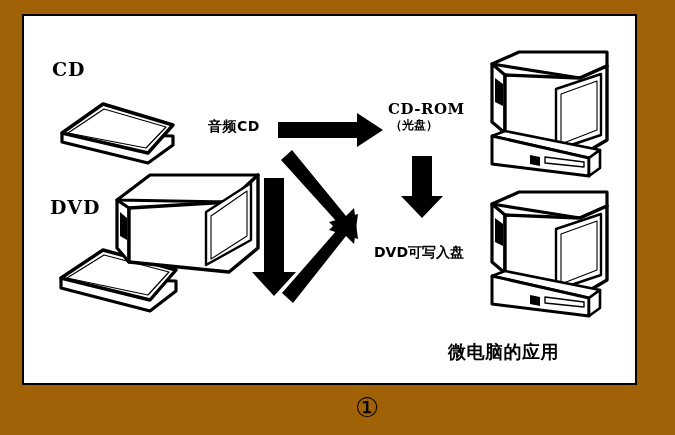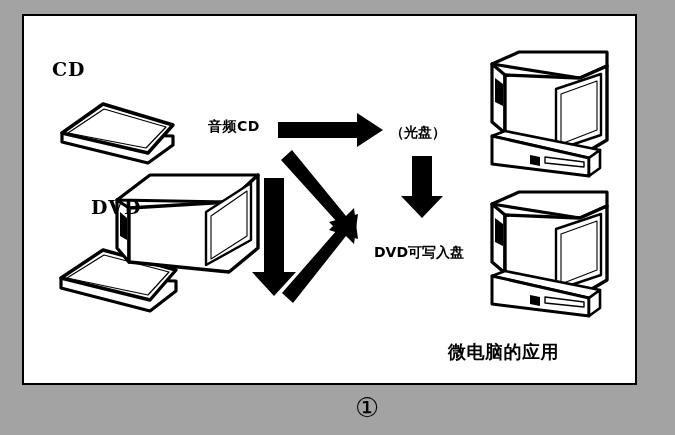--- a/index.html
+++ b/index.html
@@ -10,21 +10,21 @@
     width: 675px;
     height: 435px;
     overflow: hidden;
     font-family: "DejaVu Sans", "Liberation Sans", sans-serif;
   }
 
   #root {
     position: relative;
     width: 675px;
     height: 435px;
-    background: #a3a3a3;
+    background: #a16207;
   }
 
   
   #frame {
     position: absolute;
     left: 22px;
     top: 14px;
     width: 615px;
     height: 371px;
     border: 2px solid #000000;
@@ -48,42 +48,41 @@
     font-family: "DejaVu Serif", "Liberation Serif", serif;
     letter-spacing: 1px;
   }
 
   .lbl-dvd {
     left: 50px;
     top: 196px;
     font-size: 19px;
     font-family: "DejaVu Serif", "Liberation Serif", serif;
     letter-spacing: 1px;
-    margin-left: 41px;
   }
 
   .lbl-audiocd {
     left: 208px;
     top: 118px;
     font-size: 14px;
     font-family: "DejaVu Sans", "Liberation Sans", sans-serif;
   }
 
   .lbl-cdrom {
     left: 388px;
     top: 100px;
     font-size: 15px;
     font-family: "DejaVu Serif", "Liberation Serif", serif;
     letter-spacing: 0.5px;
   }
 
   .lbl-cdrom-sub {
     left: 390px;
-    top: 124px;
-    font-size: 14px;
+    top: 117px;
+    font-size: 12px;
     font-family: "DejaVu Sans", "Liberation Sans", sans-serif;
     letter-spacing: 0px;
   }
 
   .lbl-dvdrom {
     left: 374px;
     top: 216px;
     font-size: 15px;
     font-family: "DejaVu Serif", "Liberation Serif", serif;
     letter-spacing: 0.5px;
@@ -226,20 +225,21 @@
     </g>
 
   </svg>
 
   <div class="lbl lbl-cd">CD</div>
 
   <div class="lbl lbl-dvd">DVD</div>
 
   <div class="lbl lbl-audiocd">音频CD</div>
 
+  <div class="lbl lbl-cdrom">CD-ROM</div>
 
   <div class="lbl lbl-cdrom-sub">（光盘）</div>
 
 
   <div class="lbl lbl-dvdwrite">DVD可写入盘</div>
 
 
   <div class="lbl lbl-pc">微电脑的应用</div>
 
   <div class="lbl lbl-fignum">①</div>

